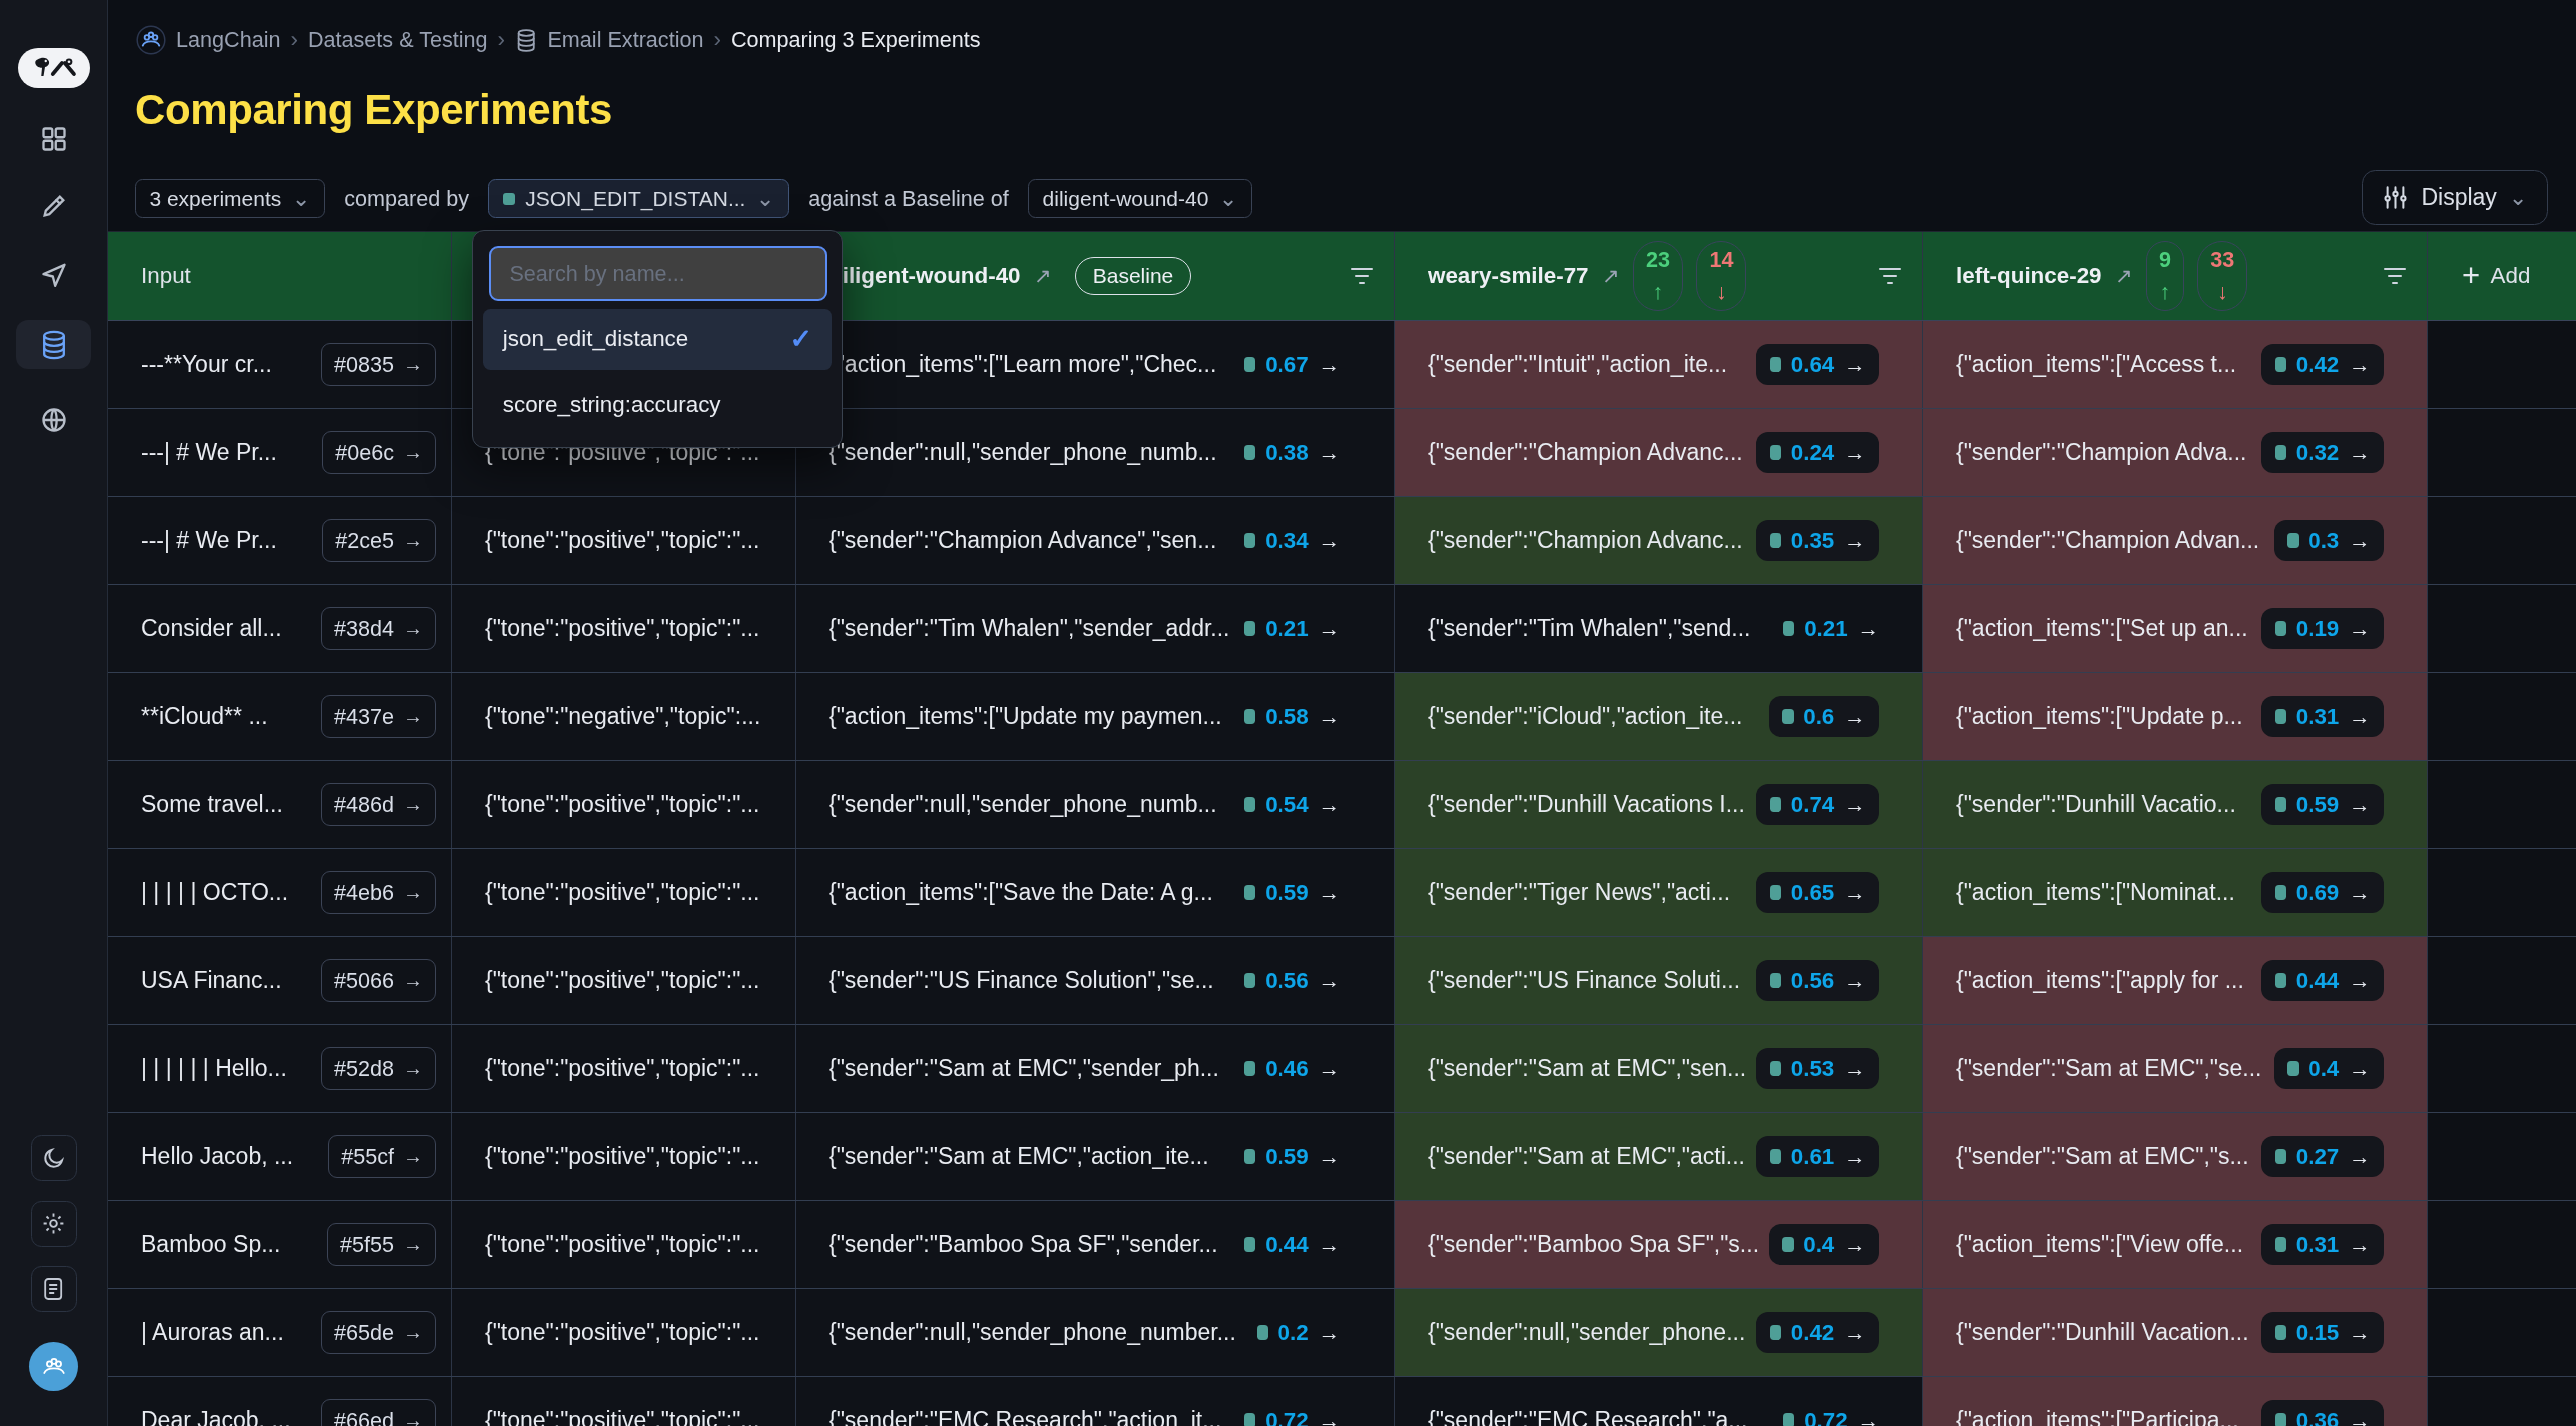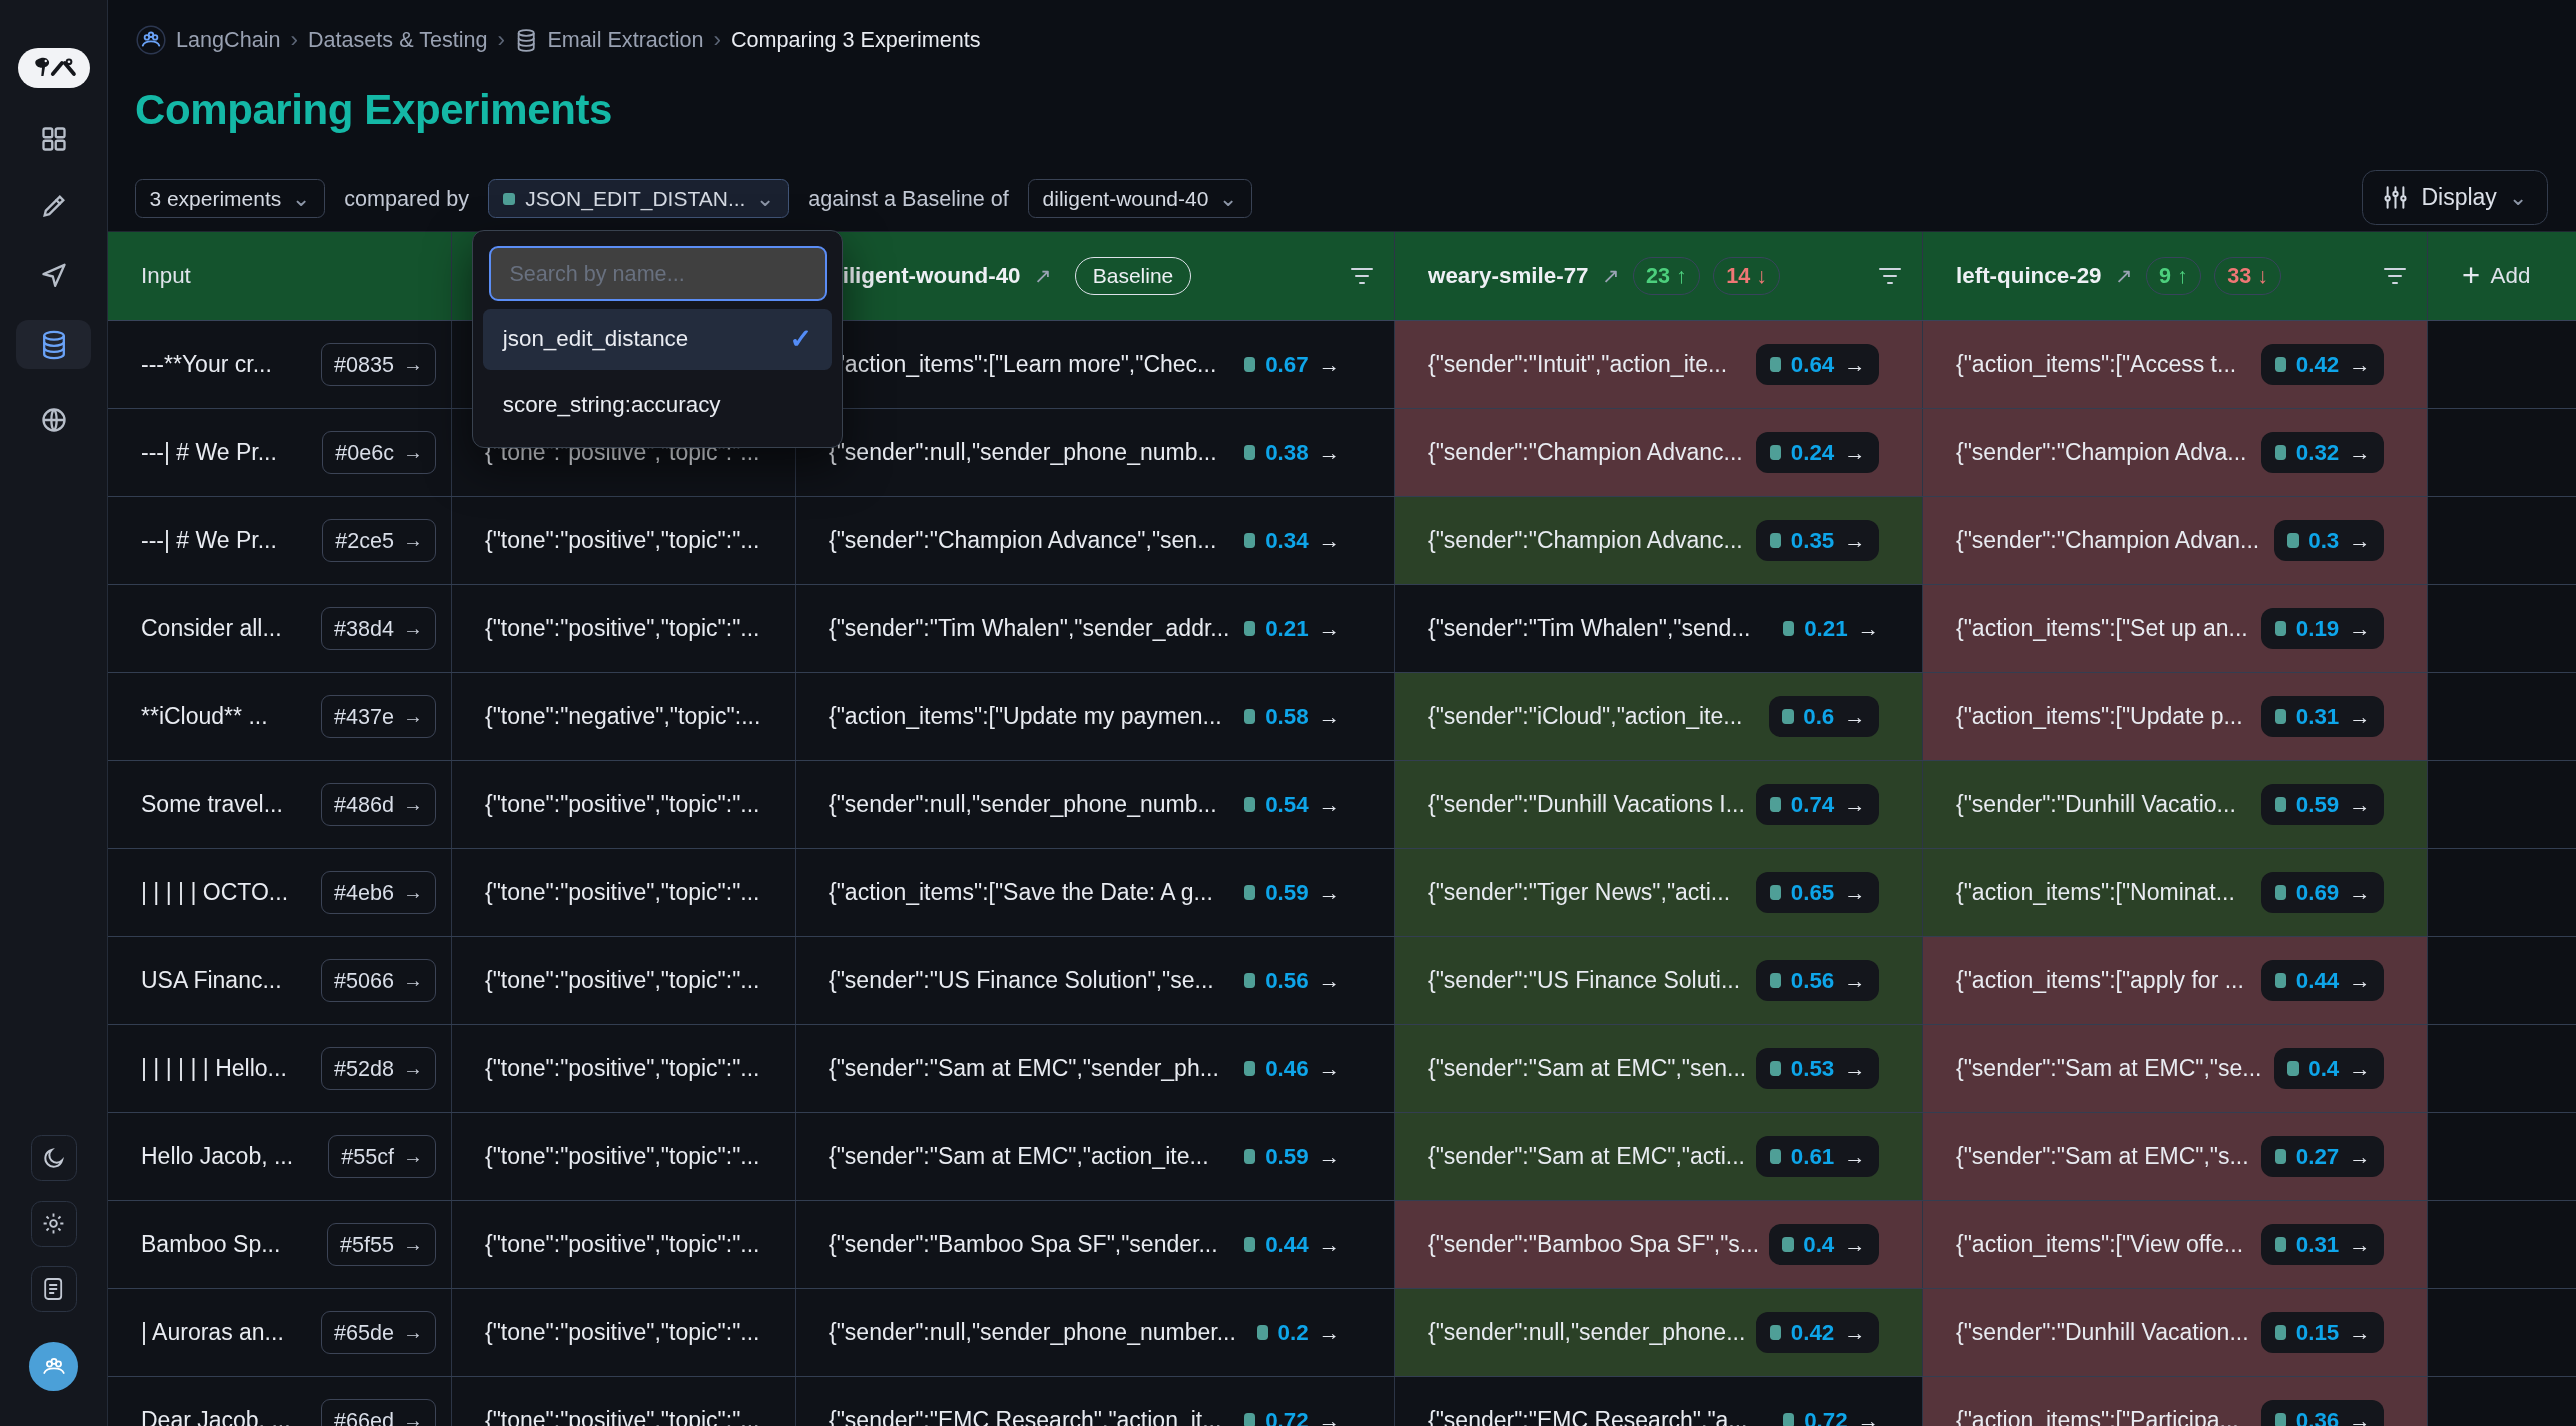--- a/index.html
+++ b/index.html
@@ -18,21 +18,21 @@
   .sb-box { width:46px; height:46px; border:1.5px solid #2b3342; border-radius:10.4px; margin-bottom:19.4px;
             display:flex; align-items:center; justify-content:center; color:#c3c9d4; }
   .avatar { width:49px; height:49px; border-radius:50%; background:#4ba0d8; margin-bottom:36px; margin-top:10.4px;
             display:flex; align-items:center; justify-content:center; }
 
   
   .breadcrumb { position:absolute; left:136px; top:19.4px; height:42px; display:flex; align-items:center;
                 gap:10px; font-size:21.6px; color:#99a1b2; white-space:nowrap; }
   .crumb-sep { color:#5d6677; font-size:22.4px; }
   .crumb-current { color:#e8ebf1; }
-  .page-title { position:absolute; left:135px; top:86px; font-size:42px; font-weight:700; color:#14b8a6; letter-spacing:-0.4px; }
+  .page-title { position:absolute; left:135px; top:86px; font-size:42px; font-weight:700; color:#fde047; letter-spacing:-0.4px; }
 
   
   .controls { position:absolute; left:135px; top:179px; height:39px; display:flex; align-items:center; gap:19.4px; }
   .chip { height:39px; display:inline-flex; align-items:center; gap:10.4px; padding:0 13.4px;
           border:1.5px solid #3a4355; border-radius:7.5px; font-size:21px; color:#d5dae3; background:transparent; cursor:pointer; }
   .chip-metric { background:#1a2130; border-color:#415578; }
   .teal-dot { width:12px; height:12px; border-radius:3px; background:#4f9f97; }
   .chev { font-size:22.4px; color:#8d96a7; line-height:15px; }
   .ctl-label { font-size:21.6px; color:#c2c8d4; }
   .display-btn { position:absolute; right:28px; top:170px; height:55px; padding:0 19.4px; border:1.5px solid #333c4d;
@@ -42,21 +42,21 @@
   .table { position:absolute; left:108px; top:231px; width:2468px; }
   .thead, .row { display:grid; grid-template-columns:344px 344px 599px 528px 505px 1fr; }
   .thead { height:90px; border-top:1.5px solid #1f2631; border-bottom:1.5px solid #39445a; background:#14532d; }
   .th { display:flex; align-items:center; padding-left:33px; border-right:1.5px solid #2c3546; overflow:hidden;
         font-size:22.4px; color:#dfe3eb; gap:13.4px; white-space:nowrap; }
   .th:last-child { border-right:none; }
   .exp-name { font-weight:600; color:#eef0f5; }
   .link-arrow { color:#9aa3b4; font-size:21px; }
   .pill-baseline { border:1.9px solid #dde1e9; border-radius:745px; padding:6px 16.4px; font-size:21px; color:#eef0f5; margin-left:10.4px; }
   .pill-count { border:1.5px solid #38445c; border-radius:745px; padding:5.2px 12px; font-size:21.6px; font-weight:600;
-                display:inline-flex; gap:6px; align-items:center; }
+                display:inline-flex; gap:6px; align-items:center;flex-direction:column; }
   .pill-up { color:#4cd07d; } .pill-down { color:#ef7775; }
   .filter-ic { margin-left:auto; margin-right:21px; display:flex; flex-direction:column; gap:4.5px; align-items:center; }
   .filter-ic i { display:block; height:2.6px; background:#cfd5df; border-radius:1.5px; }
   .filter-ic i:nth-child(1){ width:22.4px; } .filter-ic i:nth-child(2){ width:14px; } .filter-ic i:nth-child(3){ width:6px; }
   .th-add { gap:10.4px; padding-left:34px; }
   .plus { font-size:31px; font-weight:300; color:#e3e7ee; }
 
   .row { height:88px; background:#0f1218; border-bottom:1.5px solid #333e51; }
   .cell { display:flex; align-items:center; padding-left:33px; border-right:1.5px solid #2c3546; overflow:hidden; }
   .cell:last-child { border-right:none; }

